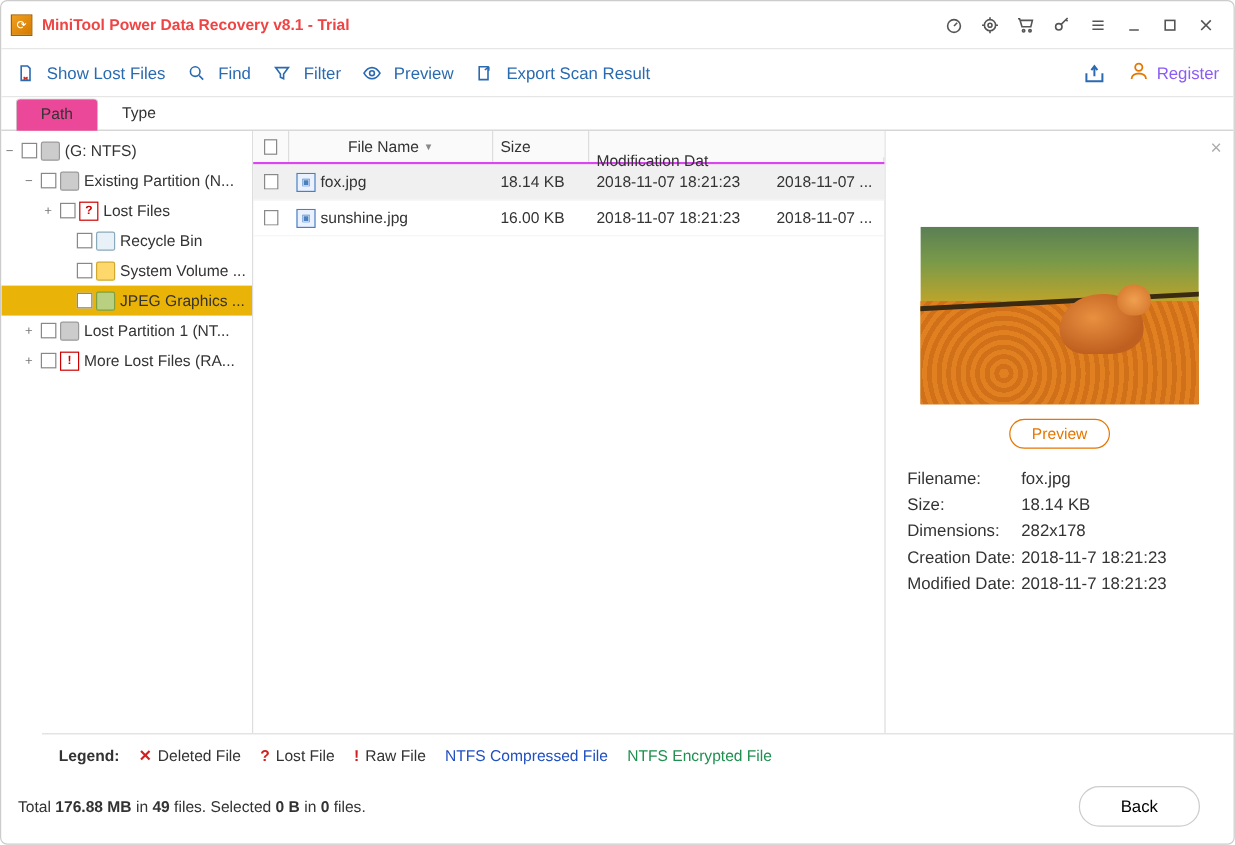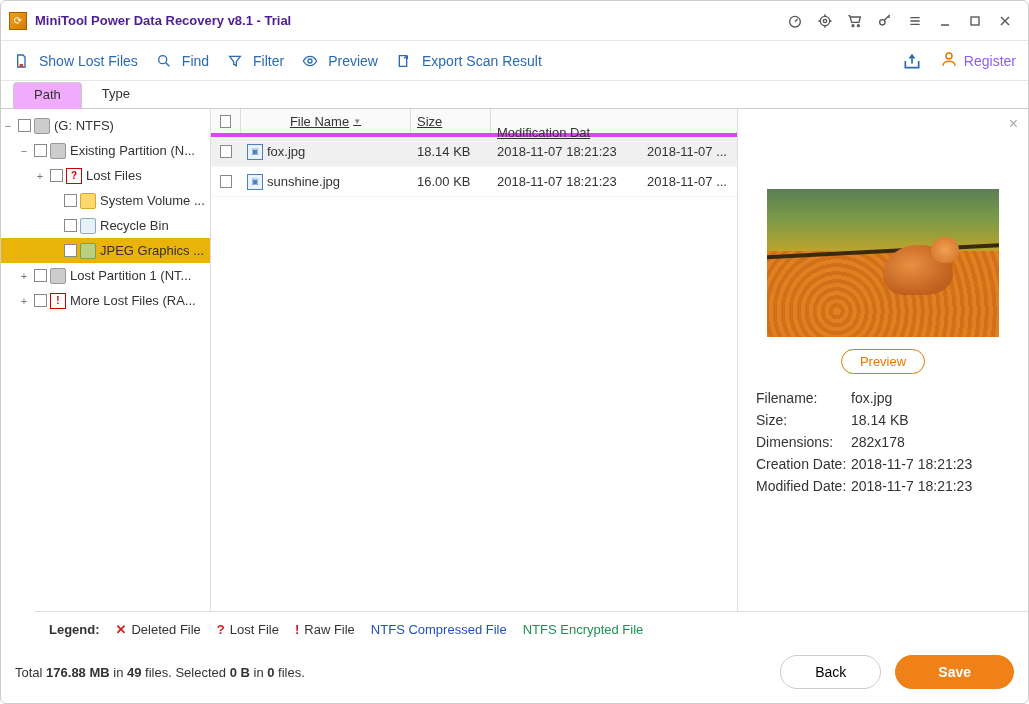--- a/index.html
+++ b/index.html
@@ -1,51 +1,51 @@
 <!DOCTYPE html>
 <html><head>
 <meta charset="utf-8">
 <style>
   * { box-sizing: border-box; margin: 0; padding: 0; }
   body { font-family: "Segoe UI", Arial, sans-serif; font-size: 13px; color: #333; background: #fff; width: 1029px; height: 704px; overflow: hidden; border: 1px solid #ccc; display: flex; flex-direction: column; border-radius: 6px;}
   
   .titlebar { height: 40px; display: flex; align-items: center; padding: 0 8px; border-bottom: 1px solid #e6e6e6; }
   .titlebar .app-icon { width: 18px; height: 18px; background: linear-gradient(135deg,#f0a020,#d47a00); border: 1px solid #a06000; margin-right: 8px; display: flex; align-items:center; justify-content:center; color:#fff; font-size:10px;}
-  .titlebar .title { font-weight: bold; color: #4c1d95; }
+  .titlebar .title { font-weight: bold; color: #ef4444; }
   .titlebar .spacer { flex: 1; }
   .titlebar .winbtn { width: 30px; height: 30px; display:flex;align-items:center;justify-content:center; color:#555; cursor: pointer; font-size:15px; }
   .titlebar .winbtn svg { width:16px; height:16px; }
   
   .toolbar { height: 40px; display: flex; align-items: center; padding: 0 12px; gap: 18px; border-bottom: 1px solid #e6e6e6; }
   .toolbar .tbtn { display:flex; gap:6px; color:#2a6ab0; cursor:pointer; font-size:14px;}
   .toolbar .tbtn .tico { color:#2a6ab0; }
   .toolbar .spacer { flex:1; }
   .toolbar .export-icon { color:#2a6ab0; display:flex; align-items:center; justify-content:center;}
   .toolbar .register { color:#8b5cf6; display:flex; align-items:center; gap:6px; cursor:pointer; font-size:14px;}
   
   .tabs { display:flex; height:28px; border-bottom:1px solid #ccc; padding-left:12px;}
   .tab { padding:4px 20px; border:1px solid transparent; border-bottom:none; cursor:pointer; font-size:13px; position:relative; top:1px; background:#f7f7f7;}
-  .tab.active { border-color:#ccc; background:#f0abfc; border-top-left-radius:4px; border-top-right-radius:4px;}
+  .tab.active { border-color:#ccc; background:#ec4899; border-top-left-radius:4px; border-top-right-radius:4px;}
   
   .main { flex:1; display:flex; overflow:hidden; }
   .tree { width:210px; border-right:1px solid #ddd; padding:4px 0; overflow:hidden;}
   .tree-row { display:flex; align-items:center; height:25px; font-size:13px; white-space:nowrap; cursor:pointer; padding-right:4px;}
   .tree-row.selected { background:#eab308; }
   .tw { display:inline-block; width:14px; text-align:center; color:#777; font-size:11px; cursor:pointer;}
   .chk { width:13px; height:13px; border:1px solid #888; margin: 0 3px; display:inline-block; background:#fff;}
   .tico { width:16px; height:16px; display:inline-flex; align-items:center; justify-content:center; margin-right:4px;}
   .disk-ico { background:#ccc; border:1px solid #999; border-radius:2px;}
   .folder-ico { background:#ffd86b; border:1px solid #d1a830; border-radius:2px;}
   .folder-ico.green { background:#b8d080; border-color:#7ea040;}
   .warn-ico { background:#fff; border:1px solid #c00; color:#c00; font-size:10px; font-weight:bold;}
   .excl-ico { background:#fff; border:1px solid #c00; color:#c00; font-size:10px; font-weight:bold;}
   .recyc-ico { background:#e8f0f8; border:1px solid #8ab; border-radius:2px;}
   
   .filepane { flex:1; display:flex; flex-direction:column; border-right:1px solid #ddd;}
-  .fhead { display:flex; height:28px; border-bottom:4px solid #d946ef; background:#fafafa;text-decoration:underline;}
+  .fhead { display:flex; height:28px; border-bottom:2px solid #d946ef; background:#fafafa;}
   .fhead .col { border-right:1px solid #ddd; display:flex; align-items:center; padding:0 6px; font-size:13px; position:relative;}
   .fhead .col.name { justify-content:center;}
   .col.chkcol { width:30px; justify-content:center;}
   .col.name { flex: 0 0 170px; }
   .col.size { flex: 0 0 80px;}
   .col.cdate { flex: 0 0 150px;}
   .col.mdate { flex: 1; margin-top: 22px; }
   .sort-ind { font-size:8px; color:#888; margin-left:4px;}
   .frow { display:flex; height:30px; align-items:center; font-size:13px; border-bottom:1px solid #f5f5f5;}
   .frow.sel { background:#f0f0f0;}
@@ -215,28 +215,28 @@
     </div>
     <div class="tree-row" style="padding-left:32px">
       <span class="tw">+</span>
       <span class="chk"></span>
       <span class="tico warn-ico">?</span>
       <span>Lost Files</span>
     </div>
     <div class="tree-row" style="padding-left:46px">
       <span class="tw"></span>
       <span class="chk"></span>
+      <span class="tico recyc-ico"></span>
+      <span>Recycle Bin</span>
+    </div>
+    <div class="tree-row" style="padding-left:46px">
+      <span class="tw"></span>
+      <span class="chk"></span>
       <span class="tico folder-ico"></span>
       <span>System Volume ...</span>
-    </div>
-    <div class="tree-row" style="padding-left:46px">
-      <span class="tw"></span>
-      <span class="chk"></span>
-      <span class="tico recyc-ico"></span>
-      <span>Recycle Bin</span>
     </div>
     <div class="tree-row selected" style="padding-left:46px">
       <span class="tw"></span>
       <span class="chk"></span>
       <span class="tico folder-ico green"></span>
       <span>JPEG Graphics ...</span>
     </div>
     <div class="tree-row" style="padding-left:16px">
       <span class="tw">+</span>
       <span class="chk"></span>
@@ -336,14 +336,13 @@
     </div>
 </div>
 
 <div class="footer">
   <span>
     <span>Total </span><b>176.88 MB</b><span> in </span><b>49</b><span> files.   Selected </span><b>0 B</b><span> in </span><b>0</b><span> files.</span>
   </span>
   <div class="fspacer"></div>
   <button class="btn">Back</button>
   <div style="width:14px"></div>
-  <button class="btn primary">Save</button>
 </div>
 
 </body></html>

